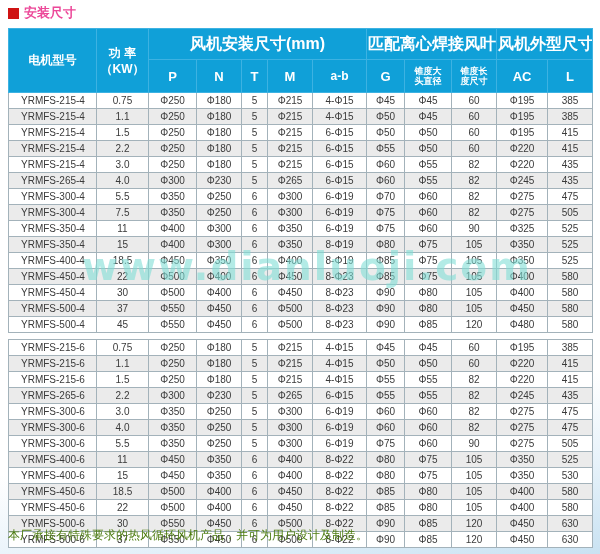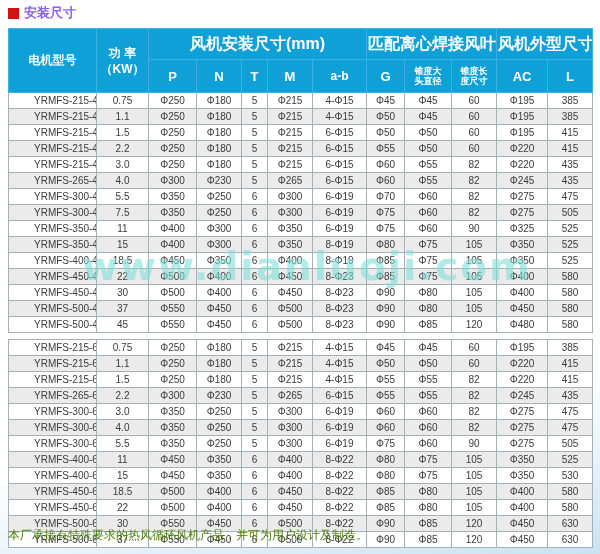--- a/index.html
+++ b/index.html
@@ -3,42 +3,42 @@
 <meta charset="utf-8">
 <style>
   html,body{margin:0;padding:0;}
   body{
     width:600px;height:554px;position:relative;overflow:hidden;
     font-family:"Liberation Sans","DejaVu Sans",sans-serif;
     background:linear-gradient(170deg,#ffffff 0%,#ffffff 72%,#e7f2fa 86%,#c9e2f2 100%);
   }
   .page-title{
     position:absolute;left:8px;top:4px;display:flex;align-items:center;gap:5px;
-    color:#8b5cf6;font-size:13px;font-weight:bold;
+    color:#ec4899;font-size:13px;font-weight:bold;
   }
   .title-marker{width:11px;height:11px;background:#cf1313;display:inline-block;}
   .tbl-wrap{position:absolute;left:8px;top:28px;width:584px;}
   table{border-collapse:collapse;table-layout:fixed;width:584px;}
   th,td{overflow:hidden;white-space:nowrap;}
   thead th{
     background:#10a0d8;color:#ffffff;font-weight:bold;
     border:1px solid #3db2e2;text-align:center;vertical-align:middle;
   }
   th.group{font-size:16px;height:28px;}
   th.side{font-size:12px;}
   th.sub{font-size:13px;height:30px;}
   th.sub.small{font-size:9px;white-space:pre-line;line-height:10px;font-weight:bold;}
   th.sub.ab{font-size:12px;}
   .power-label{white-space:pre-line;line-height:16px;font-size:12px;}
   tbody td{
     height:13px;font-size:10px;color:#3a3a3a;text-align:center;
     border:1px solid #a3b2ba;background:#ffffff;line-height:13px;
   }
   tbody tr:nth-child(even) td{background:#ebebeb;}
-  tbody td.model{text-align:left;padding-left:25px;}
+  tbody td.model{text-align:left;padding-left:12px;}
   table{border:1px solid #7aa8bf;}
   .block-gap{height:6px;}
   .watermark{
     position:absolute;left:82px;top:244px;z-index:5;pointer-events:none;
     font-size:39px;font-weight:bold;letter-spacing:2px;
     color:rgba(129,221,214,0.60);font-family:"DejaVu Sans",sans-serif;
   }
   .footer-note{
     position:absolute;left:8px;top:527px;font-size:12px;color:#4d7c0f;z-index:2;
   }

